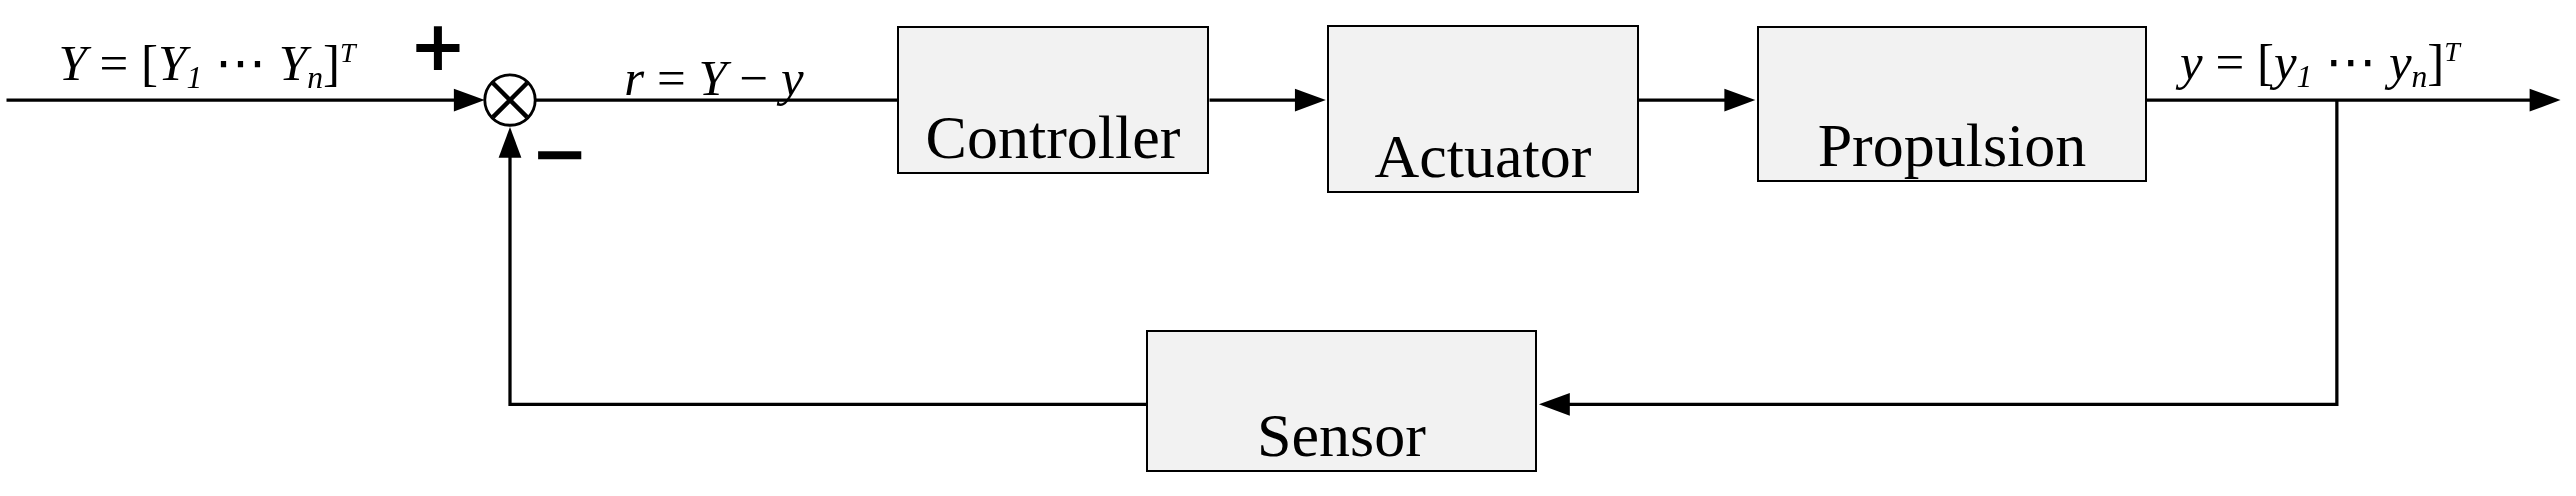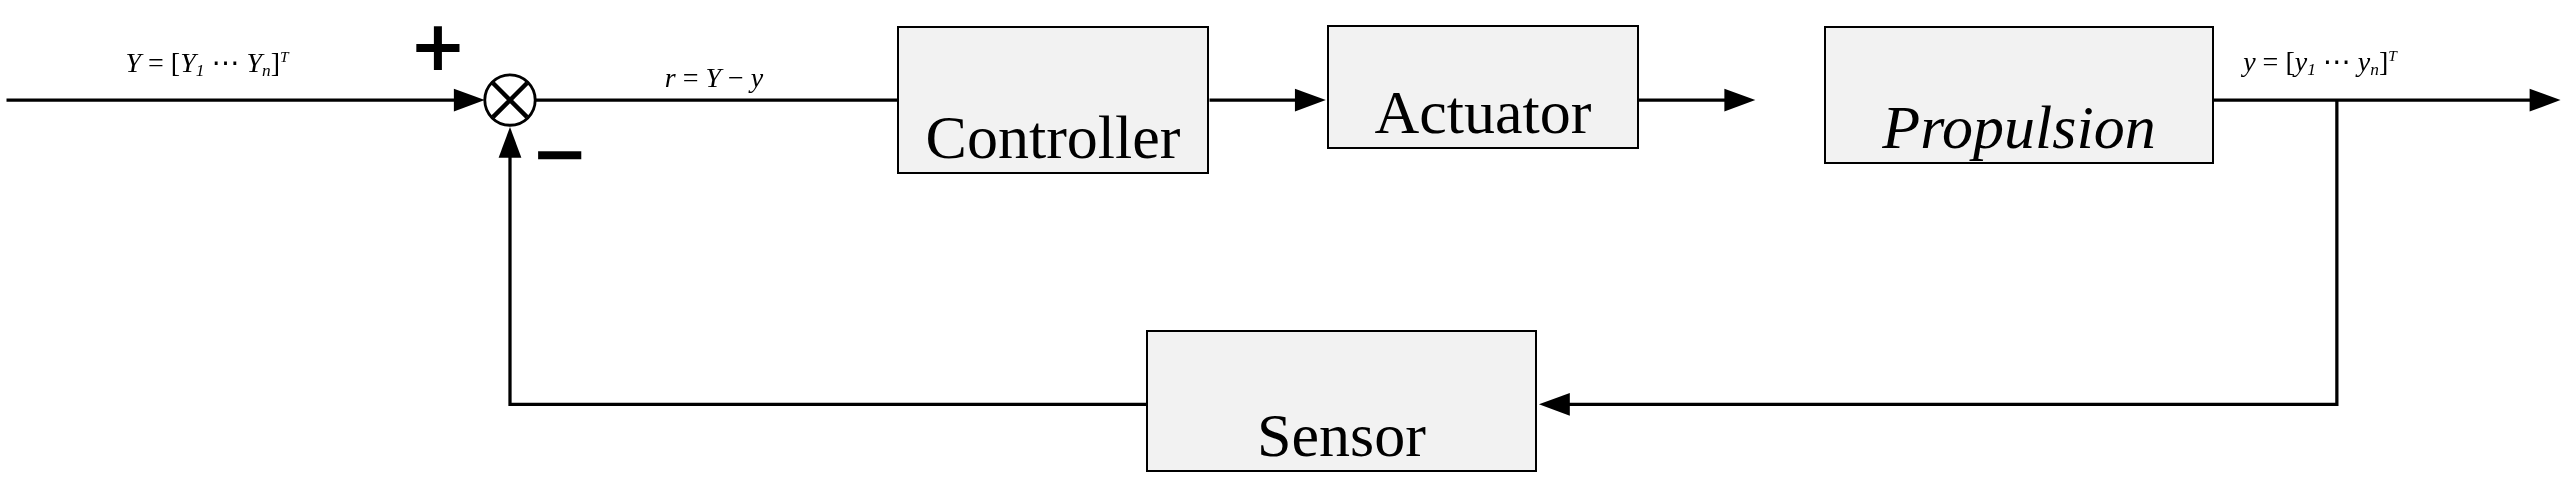--- a/index.html
+++ b/index.html
@@ -22,21 +22,21 @@
     justify-content:center;
     text-align:center;
     font-size:62px;
     line-height:1.12;
     color:#000;
   }
   .block .inner{display:block;}
   .math-label{
     position:absolute;
     transform:translate(-50%,-50%);
-    font-size:28px;
+    font-size:51px;
     white-space:nowrap;
     color:#000;
   }
   .math-label .var{font-style:italic;}
   .math-label sub{
     font-size:0.62em;
     font-style:italic;
     line-height:0;
     vertical-align:-0.28em;
   }
@@ -118,25 +118,25 @@
   </div>
 
   <div class="math-label" style="left:2320px;top:61px;">
     <span class="var">y</span><span> = [</span><span class="var">y</span><sub>1</sub><span> ⋯ </span><span class="var">y</span><sub>n</sub><span>]</span><sup>T</sup>
   </div>
 
   <div class="block" style="left:897px;top:26px;width:312px;height:148px;">
     <span class="inner">Controller</span>
   </div>
 
-  <div class="block" style="left:1327px;top:25px;width:312px;height:124px;">
+  <div class="block" style="left:1327px;top:25px;width:312px;height:168px;">
     <span class="inner">Actuator</span>
   </div>
 
-  <div class="block" style="left:1824px;top:26px;width:390px;height:138px;font-style:italic;">
+  <div class="block" style="left:1757px;top:26px;width:390px;height:156px;">
     <span class="inner">
       <span style="display:block">Propulsion</span>
     </span>
   </div>
 
   <div class="block" style="left:1146px;top:330px;width:391px;height:142px;">
     <span class="inner">Sensor</span>
   </div>
 
 </div>

